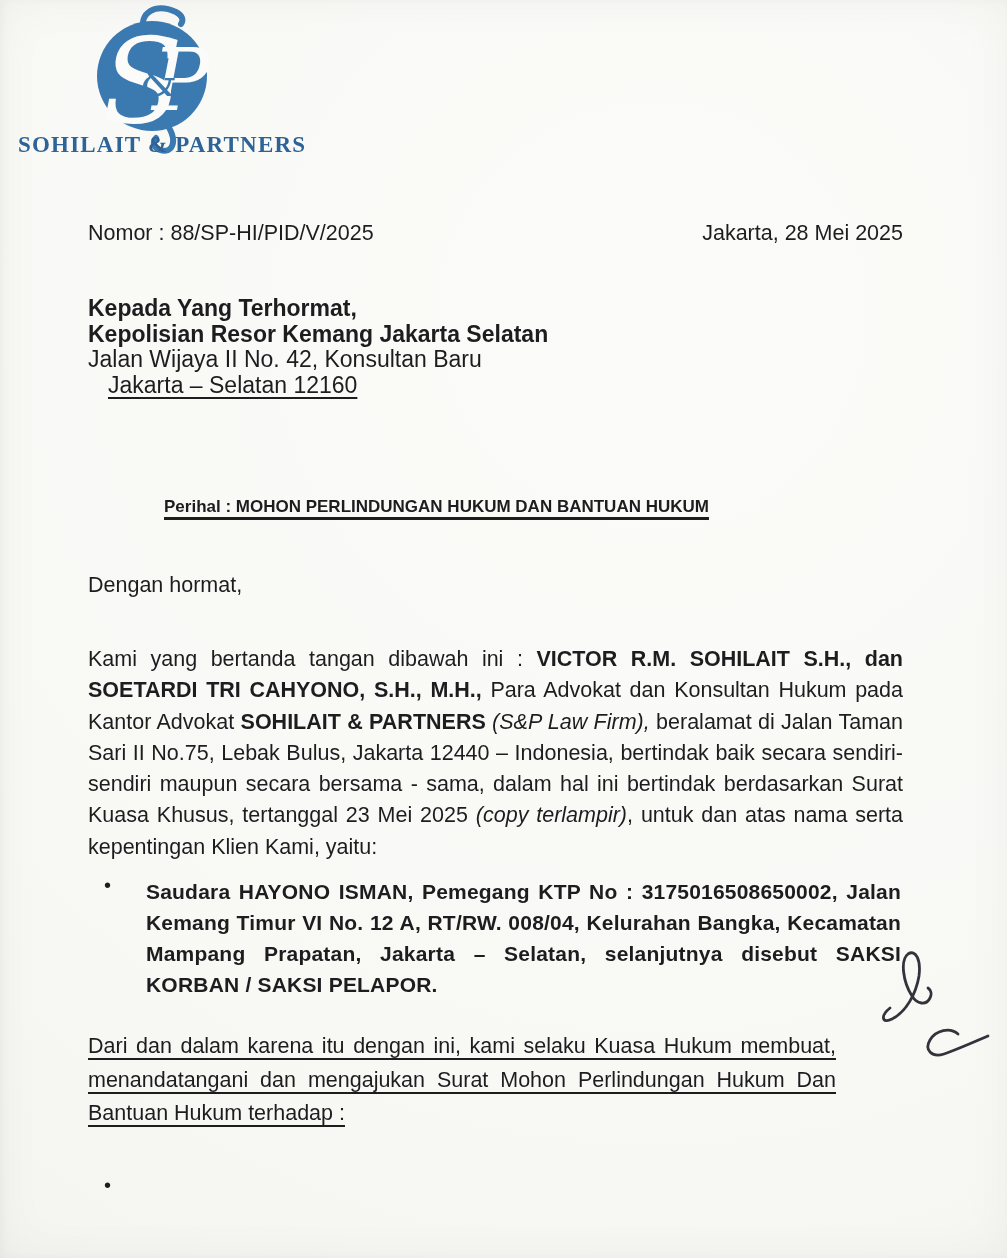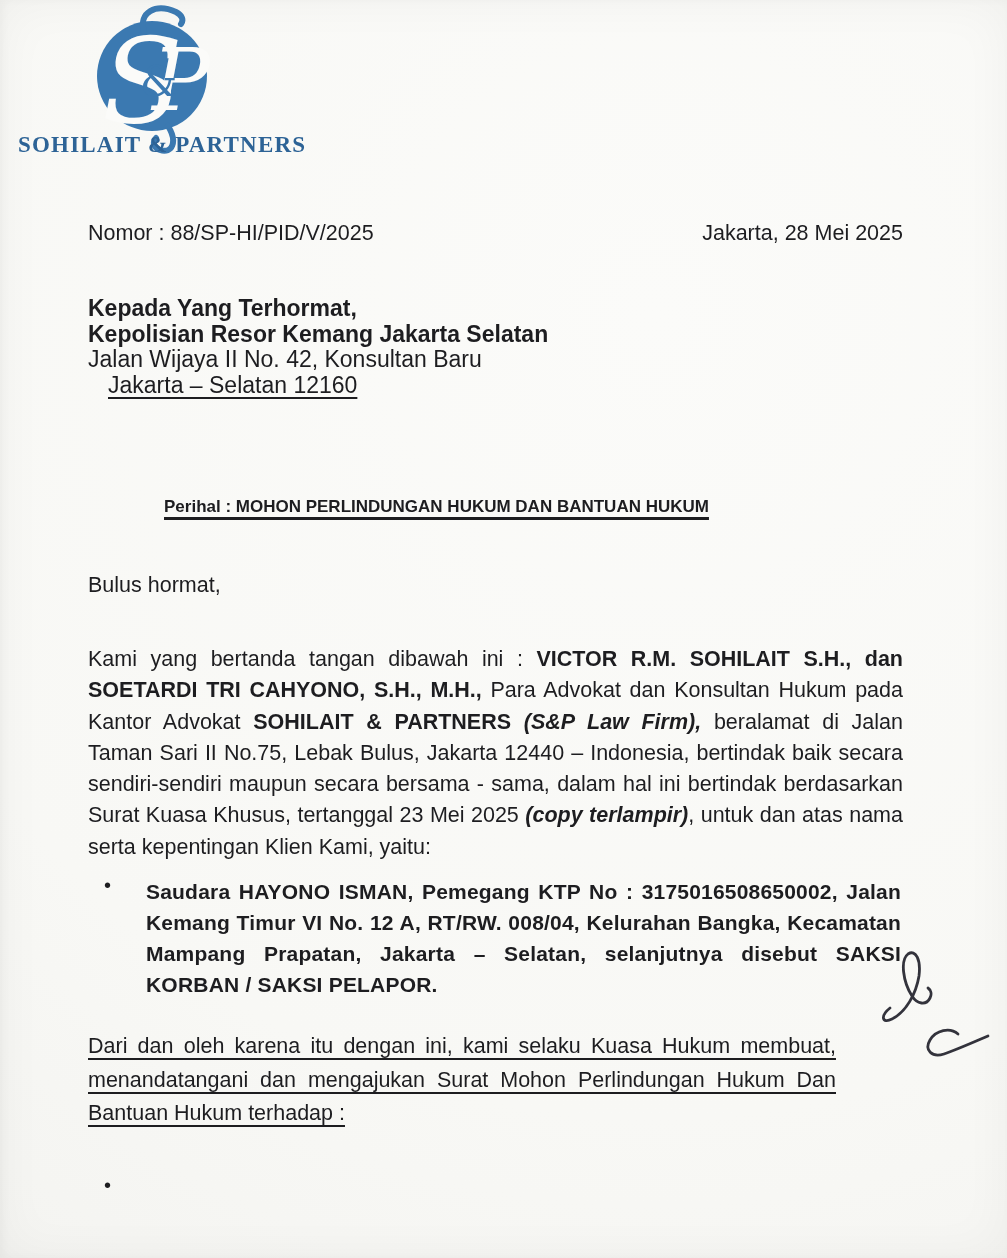--- a/index.html
+++ b/index.html
@@ -30,21 +30,21 @@
   .subject{
     position:absolute;left:148px;top:497px;
     font-size:17px;font-weight:bold;
     text-decoration:underline;text-decoration-thickness:2.5px;text-underline-offset:5px;margin-left:16px;
   }
   .salutation{position:absolute;left:88px;top:573px;font-size:21.5px;}
   .intro{
     position:absolute;left:88px;top:644px;width:815px;margin:0;
     font-size:21.5px;line-height:31.3px;text-align:justify;
   }
-  .bi{font-weight:bold;font-style:italic;}
+  .bi{font-weight:normal;font-style:italic;}
   .bullet-item{position:absolute;left:88px;width:840px;}
   .bullet-item .marker{position:absolute;left:16px;top:-2px;font-size:20px;}
   .bullet-item .btext{
     margin-left:58px;width:755px;
     font-size:21px;font-weight:bold;letter-spacing:0.2px;
     line-height:31px;text-align:justify;
   }
   .client-item{top:876px;}
   .reported-item{top:1176px;}
   .statement{
@@ -76,30 +76,30 @@
 
   <div class="recipient">
     <div class="bold">Kepada Yang Terhormat,</div>
     <div class="bold">Kepolisian Resor Kemang Jakarta Selatan</div>
     <div>Jalan Wijaya II No. 42, Konsultan Baru</div>
     <div class="underline">Jakarta – Selatan 12160</div>
   </div>
 
   <div class="subject">Perihal : MOHON PERLINDUNGAN HUKUM DAN BANTUAN HUKUM</div>
 
-  <div class="salutation">Bulus hormat,</div>
+  <div class="salutation">Dengan hormat,</div>
 
   <p class="intro"><span>Kami yang bertanda tangan dibawah ini : </span><b>VICTOR R.M. SOHILAIT S.H., dan SOETARDI TRI CAHYONO, S.H., M.H.,</b><span> Para Advokat dan Konsultan Hukum pada Kantor Advokat </span><b>SOHILAIT &amp; PARTNERS </b><span class="bi">(S&amp;P Law Firm),</span><span> beralamat di Jalan Taman Sari II No.75, Lebak Bulus, Jakarta 12440 – Indonesia, bertindak baik secara sendiri-sendiri maupun secara bersama - sama, dalam hal ini bertindak berdasarkan Surat Kuasa Khusus, tertanggal 23 Mei 2025 </span><span class="bi">(copy terlampir)</span><span>, untuk dan atas nama serta kepentingan Klien Kami, yaitu:</span></p>
 
   <div class="bullet-item client-item">
     <span class="marker">•</span>
     <div class="btext">Saudara HAYONO ISMAN, Pemegang KTP No : 3175016508650002, Jalan Kemang Timur VI No. 12 A, RT/RW. 008/04, Kelurahan Bangka, Kecamatan Mampang Prapatan, Jakarta – Selatan, selanjutnya disebut SAKSI KORBAN / SAKSI PELAPOR.</div>
   </div>
 
-  <p class="statement">Dari dan oleh karena itu dengan ini, kami selaku Kuasa Hukum membuat, menandatangani dan mengajukan Surat Mohon Perlindungan Hukum Dan Bantuan Hukum terhadap :</p>
+  <p class="statement">Dari dan dalam karena itu dengan ini, kami selaku Kuasa Hukum membuat, menandatangani dan mengajukan Surat Mohon Perlindungan Hukum Dan Bantuan Hukum terhadap :</p>
 
   <div class="bullet-item reported-item">
     <span class="marker">•</span>
   </div>
 
   <svg class="initials-svg" width="118" height="150" viewBox="0 0 118 150" aria-hidden="true">
     <path d="M 16 66 C 6 74 8 82 18 77 C 32 70 42 52 45 34 C 47 18 42 7 34 12 C 26 18 29 40 38 54 C 43 62 52 64 56 56 C 58 52 57 48 54 46" fill="none" stroke="#33333c" stroke-width="2.8" stroke-linecap="round"></path>
     <path d="M 84 92 C 76 85 62 88 56 98 C 50 108 58 116 70 112 C 82 108 100 100 114 94" fill="none" stroke="#33333c" stroke-width="2.8" stroke-linecap="round"></path>
   </svg>
 

